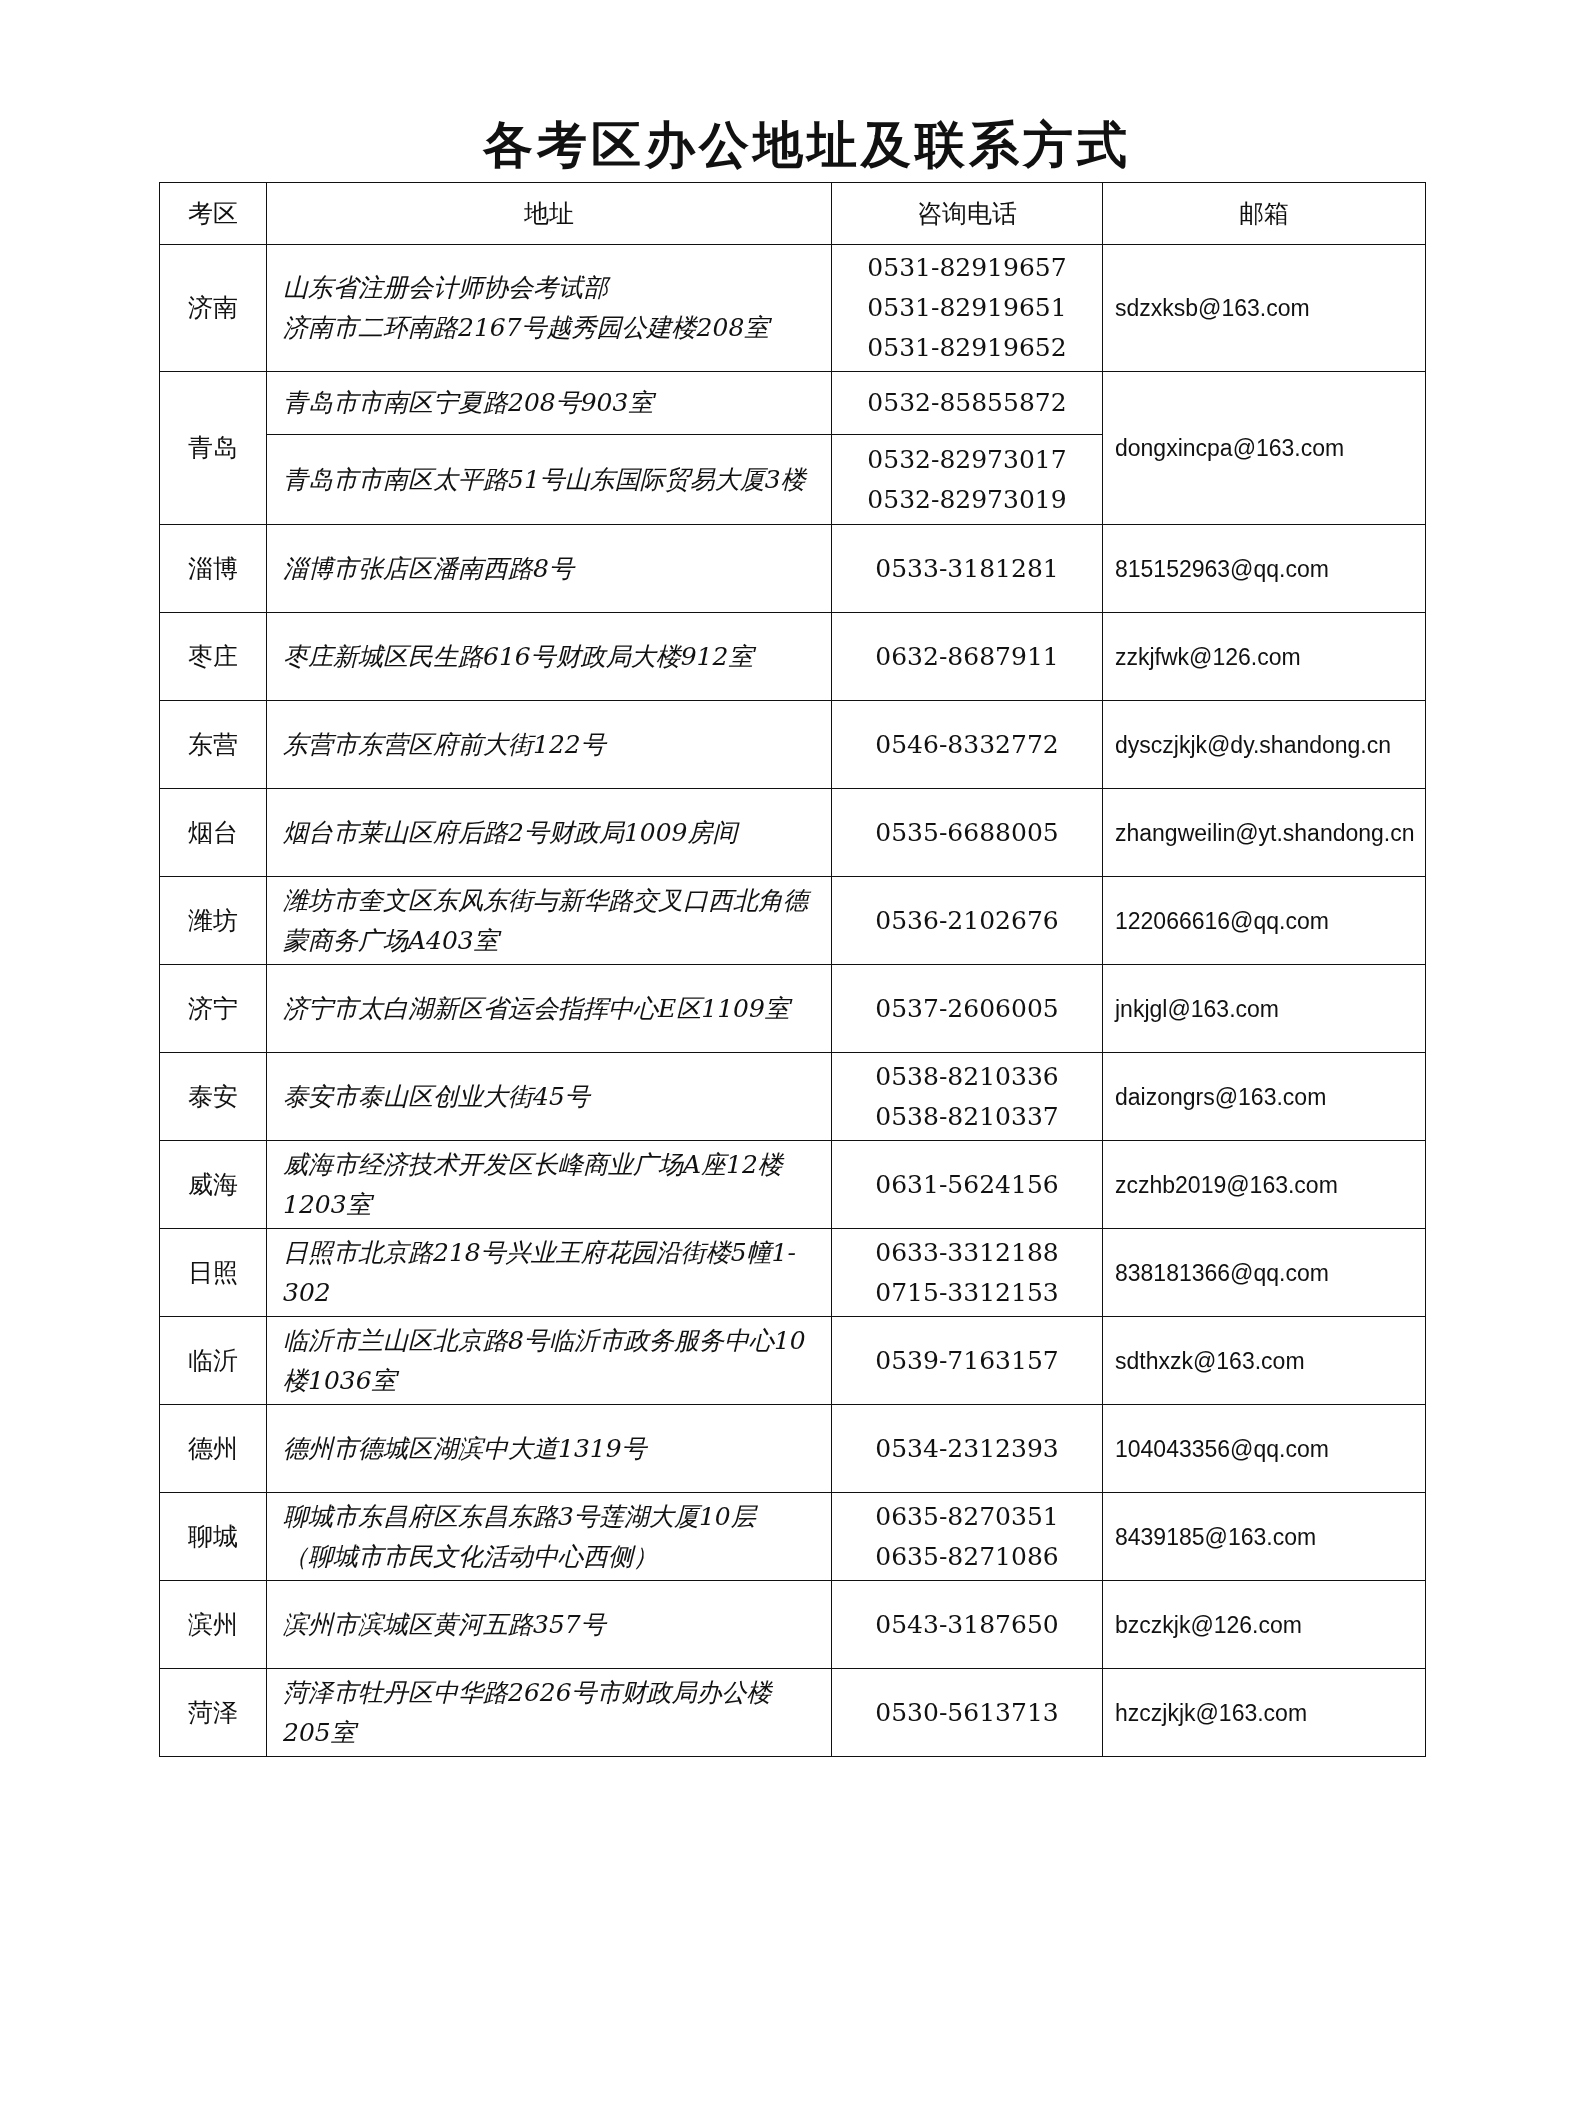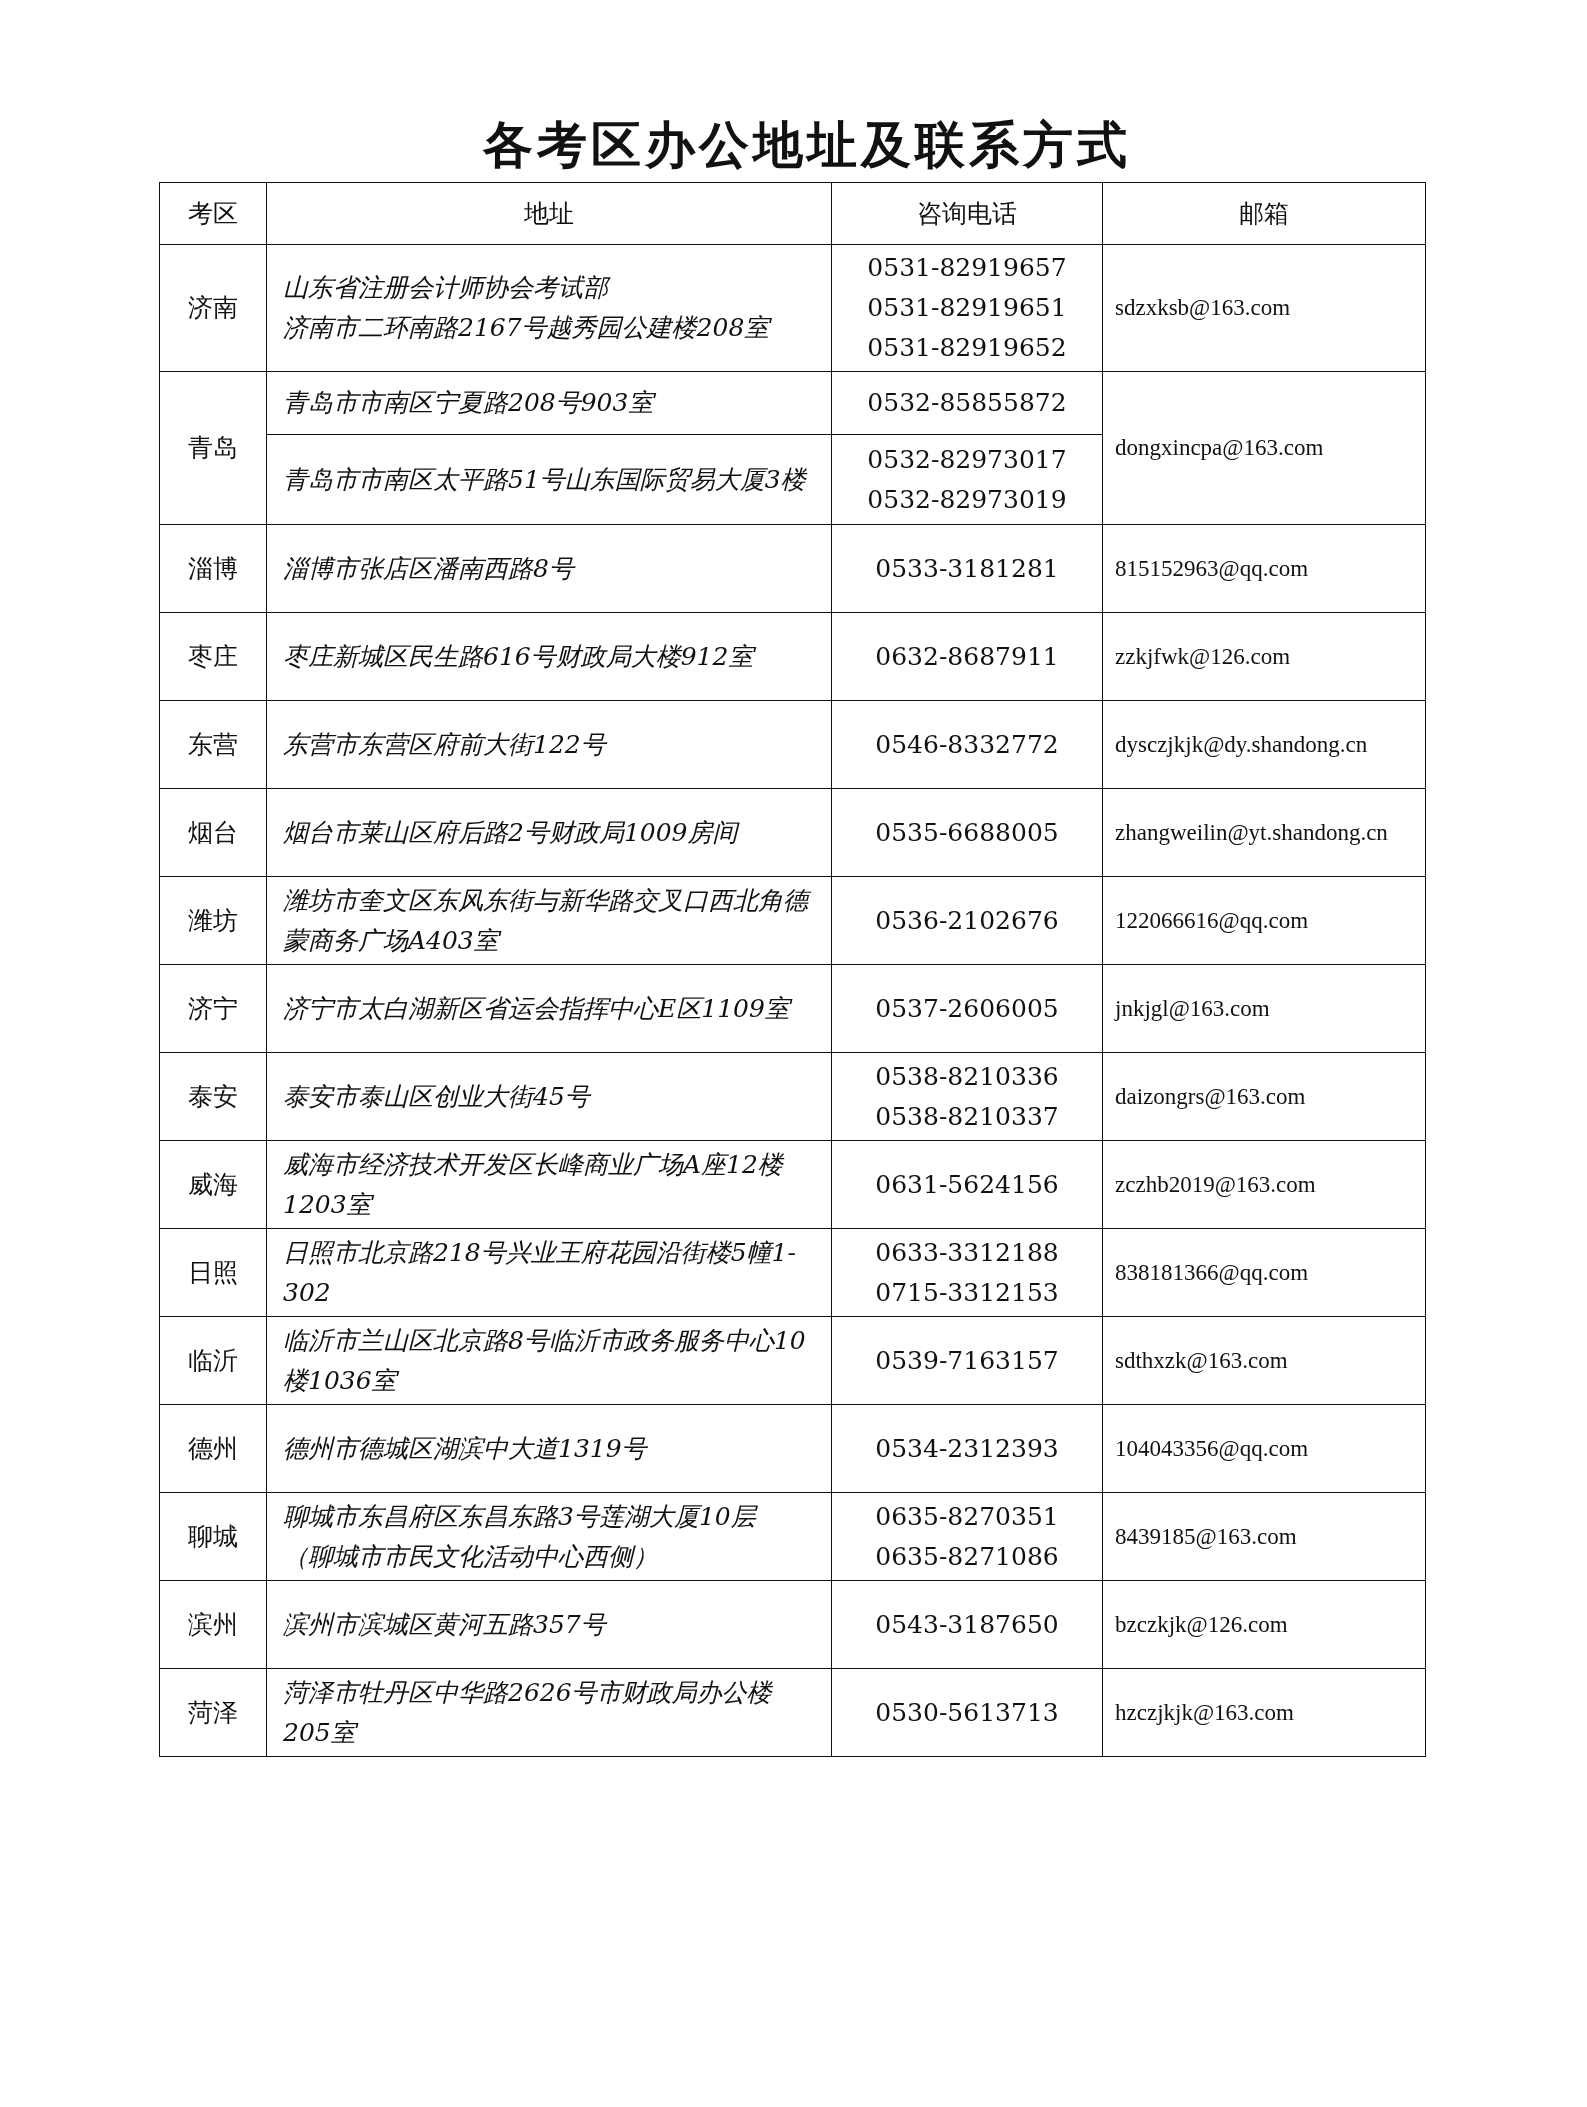--- a/index.html
+++ b/index.html
@@ -10,21 +10,21 @@
            font-family: "DejaVu Serif", "Liberation Serif", serif; }
   table { position: absolute; left: 159px; top: 182px; width: 1266px;
           border-collapse: collapse; table-layout: fixed; }
   td, th { border: 1.5px solid #111; font-weight: normal; font-size: 25px;
            line-height: 40px; padding: 0; vertical-align: middle; }
   th { height: 61px; text-align: center; }
   col.c1 { width: 107px; } col.c2 { width: 565px; } col.c3 { width: 271px; } col.c4 { width: 323px; }
   td.region { text-align: center; }
   td.addr { padding: 0 12px 0 16px; font-style: italic; }
   td.phone { text-align: center; margin-left: 12px; }
-  td.email { padding: 0 10px 0 12px; font-family: Liberation Serif, serif;
+  td.email { padding: 0 10px 0 12px; font-family: Liberation Sans, sans-serif;
              font-size: 23px; word-break: break-all; }
   .line { display: block; }
   tr.std td { height: 87px; }
 </style>
 </head>
 <body>
 
 <div class="title">各考区办公地址及联系方式</div>
 
 <table>

